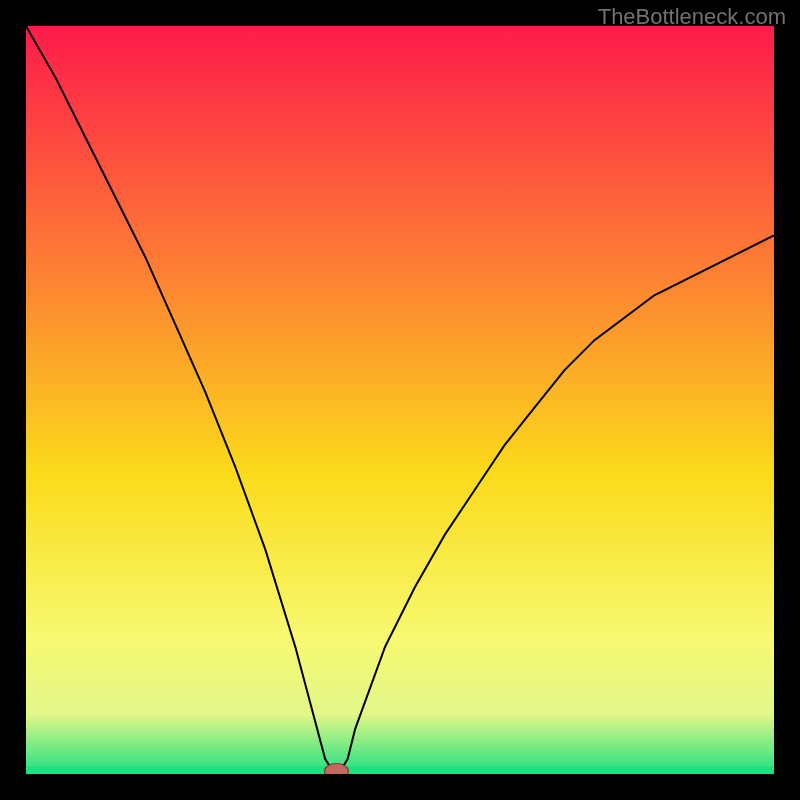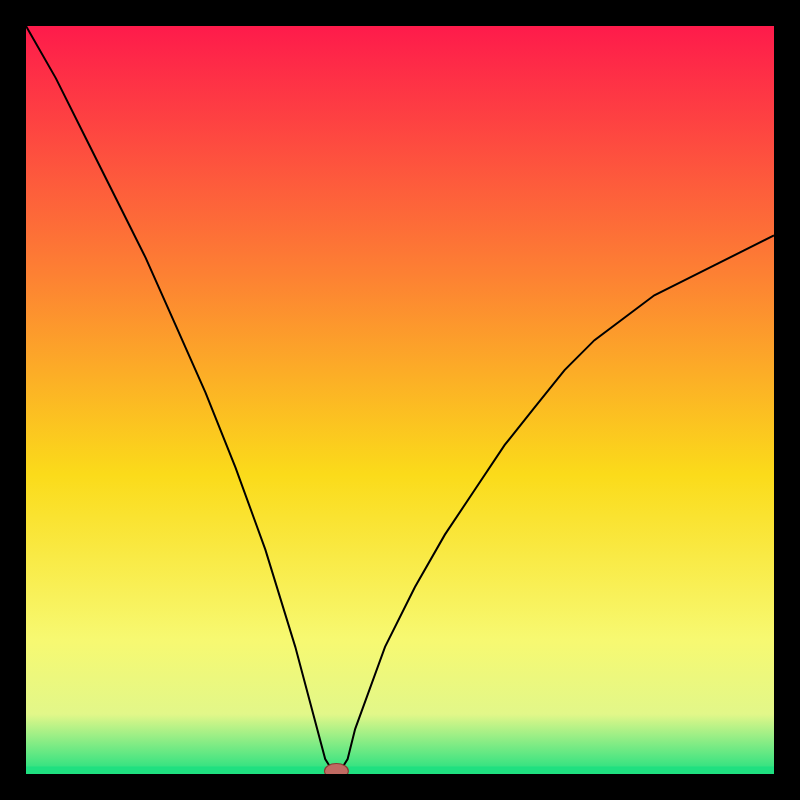--- a/index.html
+++ b/index.html
@@ -38,20 +38,21 @@
     display: block;
     width: 748px;
     height: 748px;
   }
 </style>
 </head>
 <body>
 
 <div class="frame">
 
+  <div class="watermark">TheBottleneck.com</div>
 
   <div class="plot-wrap">
     <svg viewBox="0 0 100 100" preserveAspectRatio="none">
       <defs>
         <linearGradient id="bg-grad" x1="0" y1="0" x2="0" y2="1">
         <stop offset="0%" stop-color="#fe1b4b"></stop>
             <stop offset="33%" stop-color="#fd8033"></stop>
             <stop offset="60%" stop-color="#fbdb1a"></stop>
             <stop offset="82%" stop-color="#f7f971"></stop>
             <stop offset="92%" stop-color="#e2f789"></stop>

